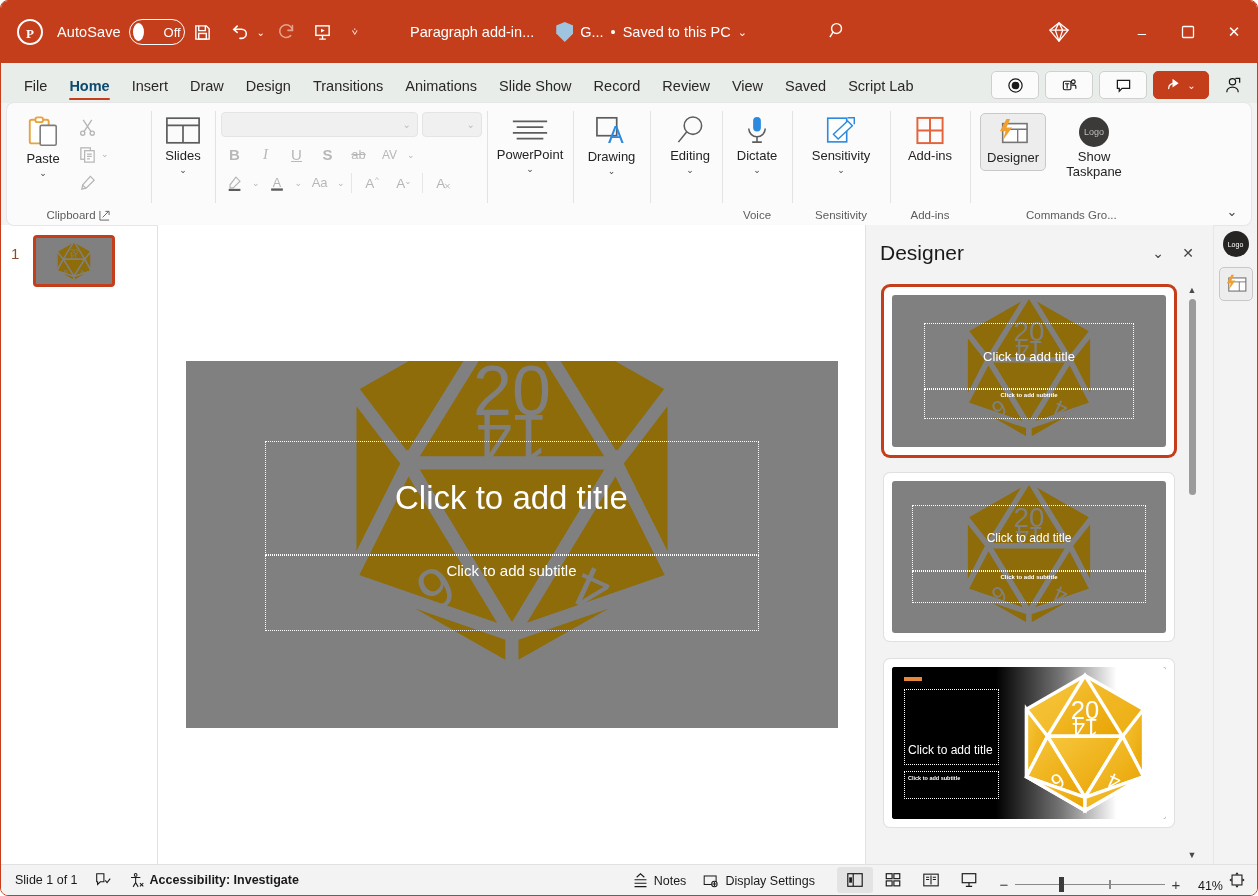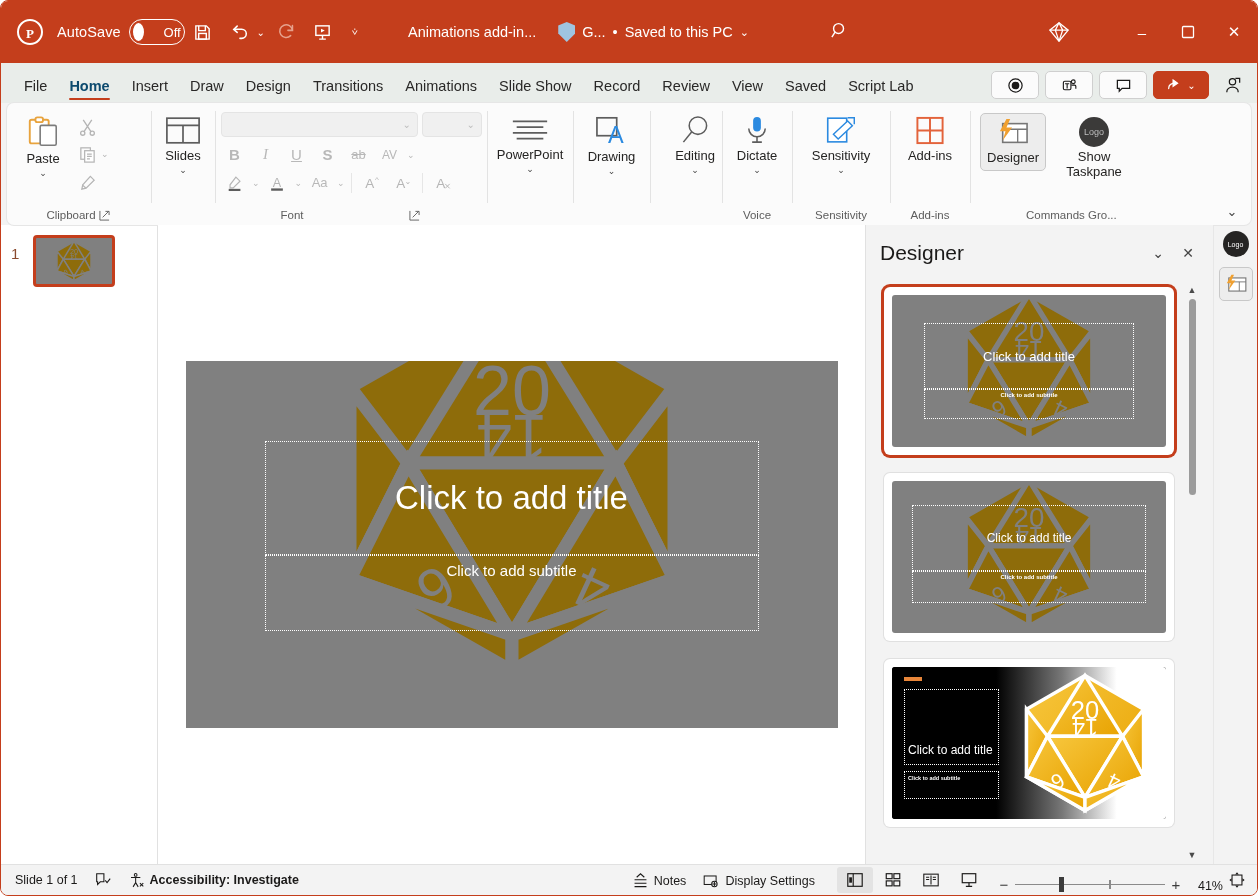--- a/index.html
+++ b/index.html
@@ -290,21 +290,21 @@
     <div class="tb-icon">
       <svg width="19" height="19" viewBox="0 0 20 20" fill="none" stroke="#fff" stroke-width="1.5">
         <rect x="3" y="3" width="14" height="10"></rect>
           <path d="M10 13v4M6.5 17h7"></path>
         <polygon points="8.4,6 12.4,8 8.4,10" fill="#fff" stroke="none"></polygon>
       </svg>
     </div>
     <div class="tb-caret" style="margin-left:6px;">⩒</div>
 
     <div class="title-center">
-      <span class="doc-title">Animations add-in...</span>
+      <span class="doc-title">Paragraph add-in...</span>
       <span class="shield"></span>
       <span class="saved-txt">G...</span>
       <span class="saved-txt" style="margin:0 7px;">•</span>
       <span class="saved-txt">Saved to this PC</span>
       <span class="saved-caret">⌄</span>
       <span class="search-ico">
         <svg width="21" height="21" viewBox="0 0 22 22" fill="none" stroke="#fff" stroke-width="1.5">
           <circle cx="10" cy="9" r="5.2"></circle>
             <path d="M6.3 12.8 3 18"></path>
         </svg>
@@ -496,30 +496,20 @@
           </div>
           <div class="fsep"></div>
           <div class="fbtn">
             <svg width="19" height="18" viewBox="0 0 20 20">
                 <text x="8" y="16" font-size="15" fill="#b5b5b5" text-anchor="middle">A</text>
                 <path d="M13 11l5 5M18 11l-5 5" stroke="#b5b5b5" stroke-width="1.1"></path>
               </svg>
           </div>
         </div>
       </div>
-      <div class="rgroup-label" style="gap:104px;">
-        <span>Font</span>
-        <span class="dlg">
-          <svg width="11" height="11" viewBox="0 0 12 12" fill="none" stroke="#5d5d5d" stroke-width="1">
-              <path d="M1 1v10h10"></path>
-              <path d="M10.5 1.5 4 8"></path>
-              <path d="M7 1.5h4v4"></path>
-            </svg>
-        </span>
-      </div>
     </div>
 
     <div class="rgroup" style="width:86px;">
       <div class="rgroup-body" style="justify-content:center;">
         <div class="bigbtn">
           <svg width="40" height="30" viewBox="0 0 42 30" stroke="#5d5d5d" stroke-width="1.7">
             <path d="M3 6h36M7 12h28M3 18h36M7 24h28"></path>
           </svg>
           <span class="lbl">PowerPoint</span>
           <span class="chev">⌄</span>
@@ -536,21 +526,21 @@
             <text x="24" y="30" font-size="25" fill="#2b8ae0" text-anchor="middle" font-family="Liberation Sans, sans-serif">A</text>
           </svg>
           <span class="lbl">Drawing</span>
           <span class="chev">⌄</span>
         </div>
       </div>
       <div class="rgroup-label"></div>
     </div>
 
     <div class="rgroup" style="width:72px;">
-      <div class="rgroup-body" style="justify-content:center;padding-left:24px;">
+      <div class="rgroup-body" style="justify-content:flex-end;padding-left:24px;">
         <div class="bigbtn">
           <svg width="34" height="31" viewBox="0 0 34 32" fill="none" stroke="#5d5d5d" stroke-width="1.6">
             <circle cx="20" cy="11" r="9"></circle>
               <path d="M13.5 17.5 5 28"></path>
           </svg>
           <span class="lbl">Editing</span>
           <span class="chev">⌄</span>
         </div>
       </div>
       <div class="rgroup-label"></div>

